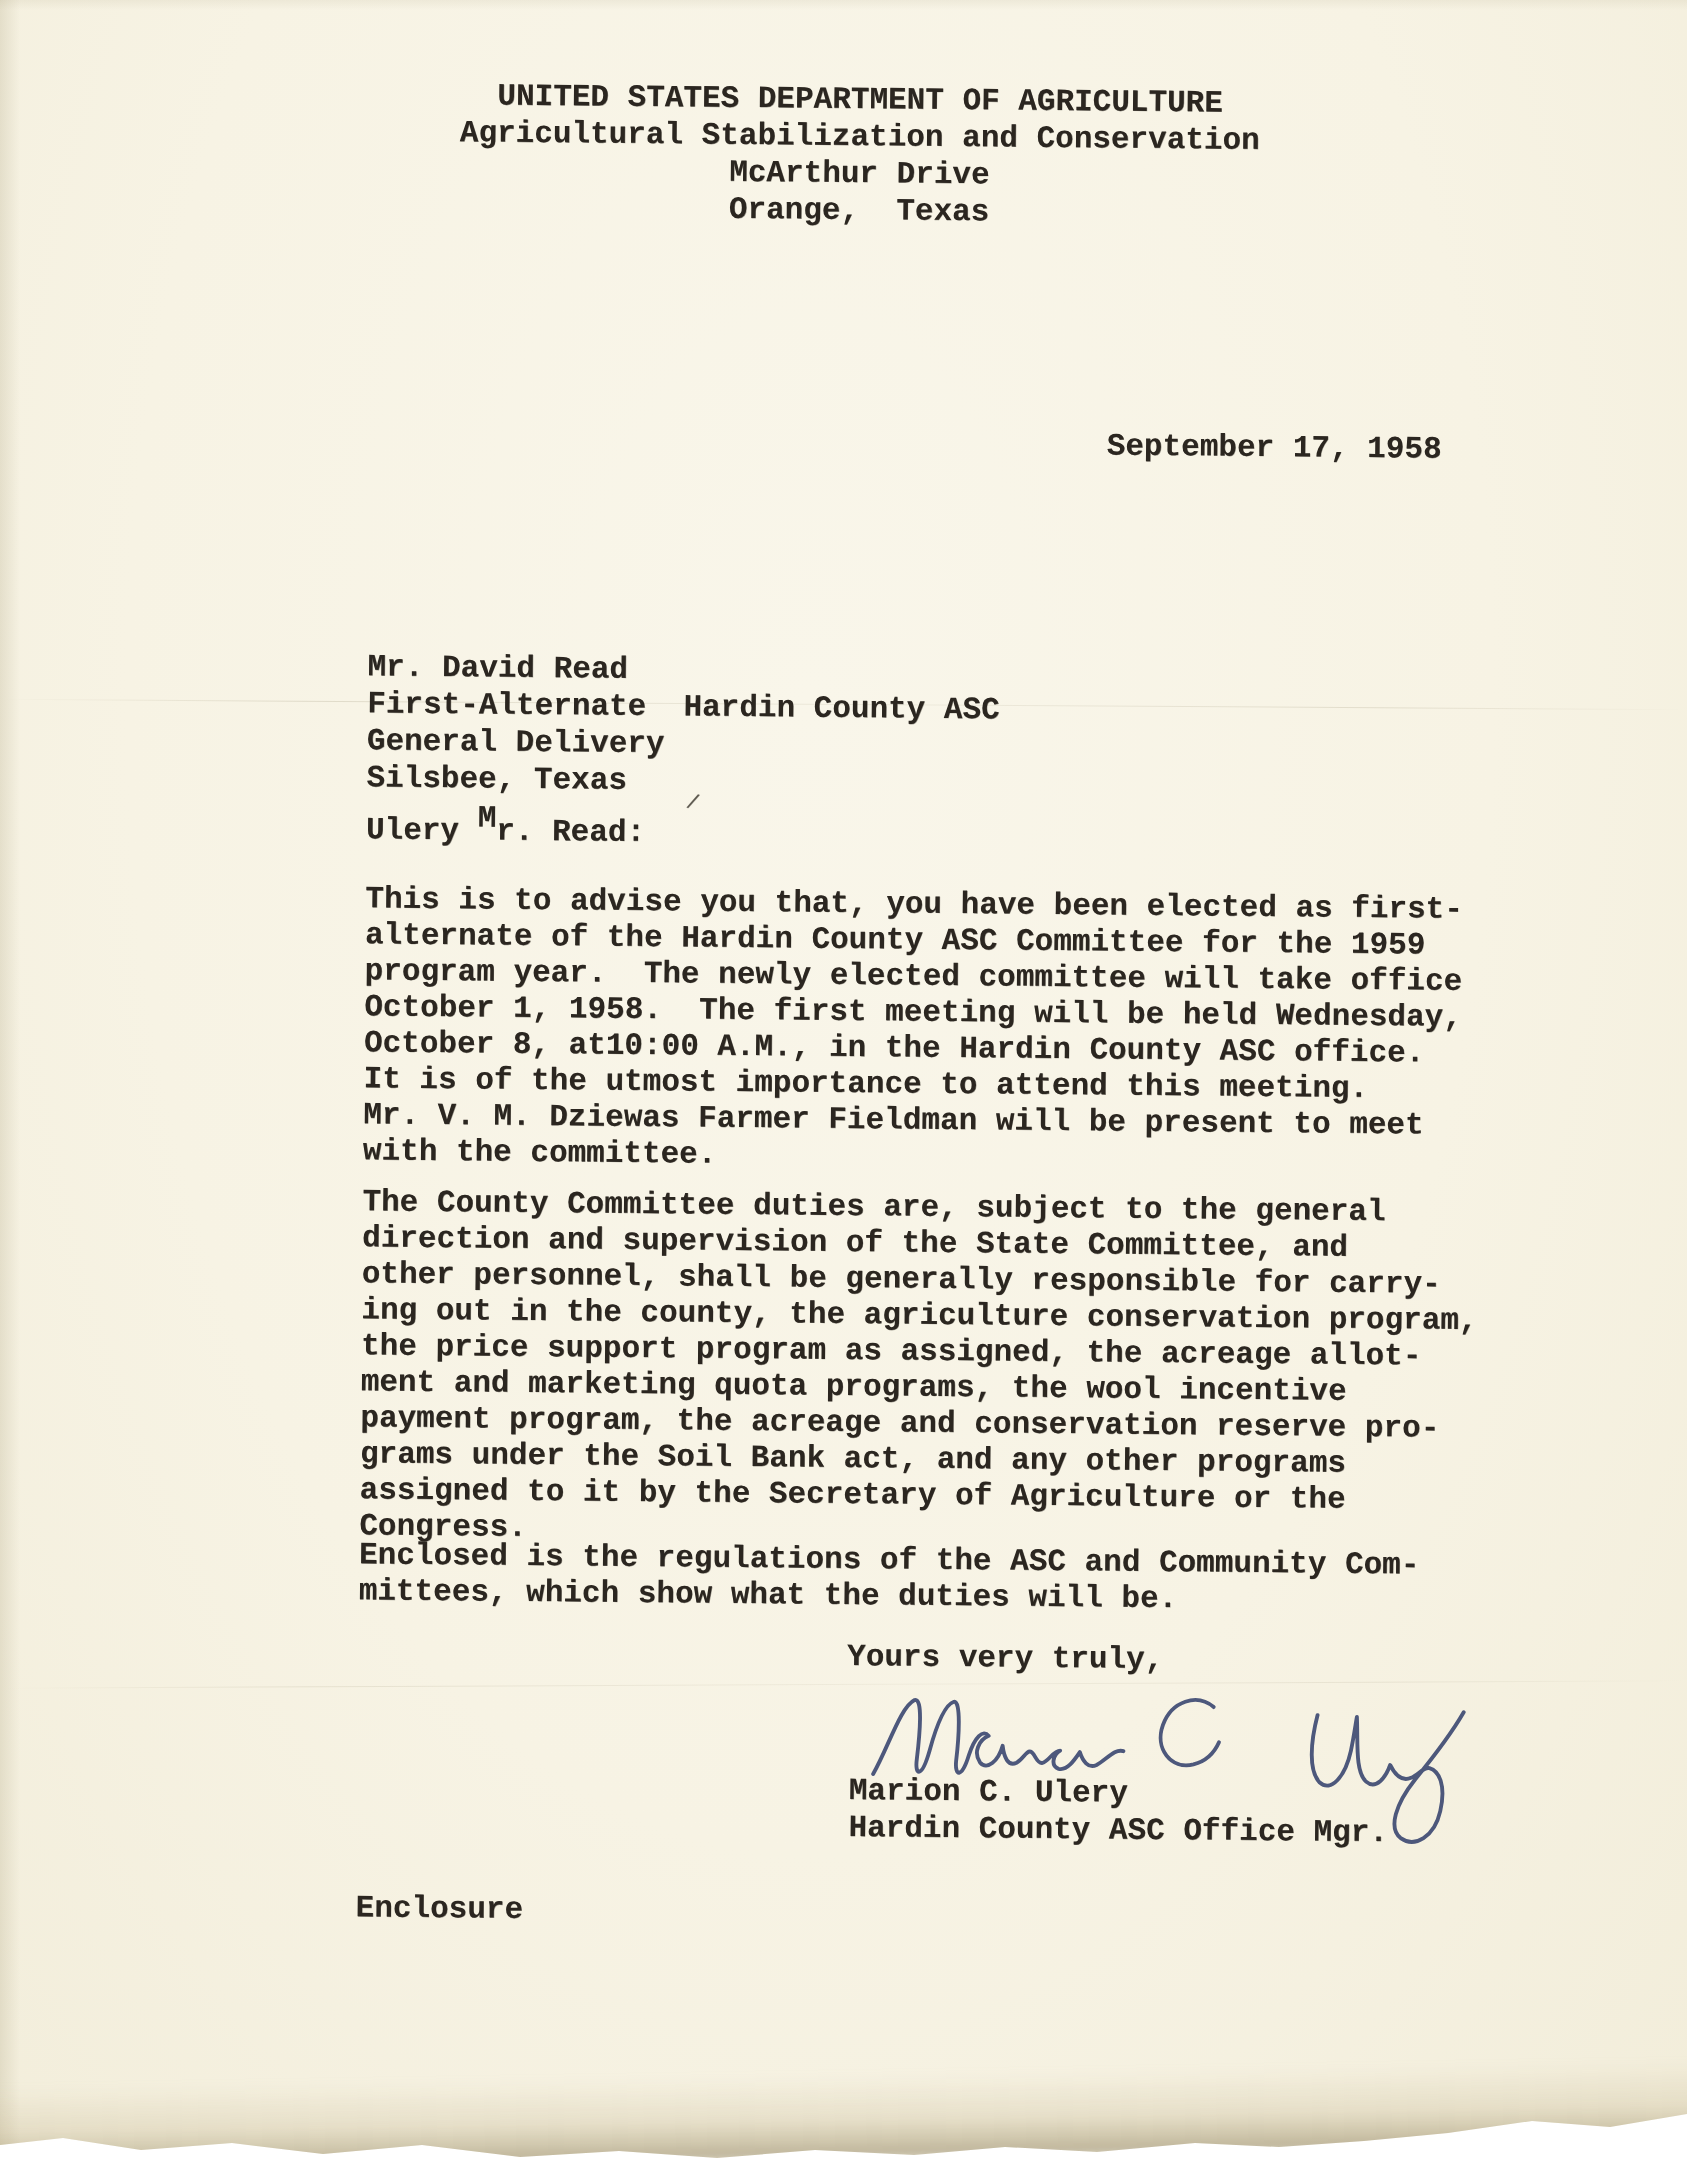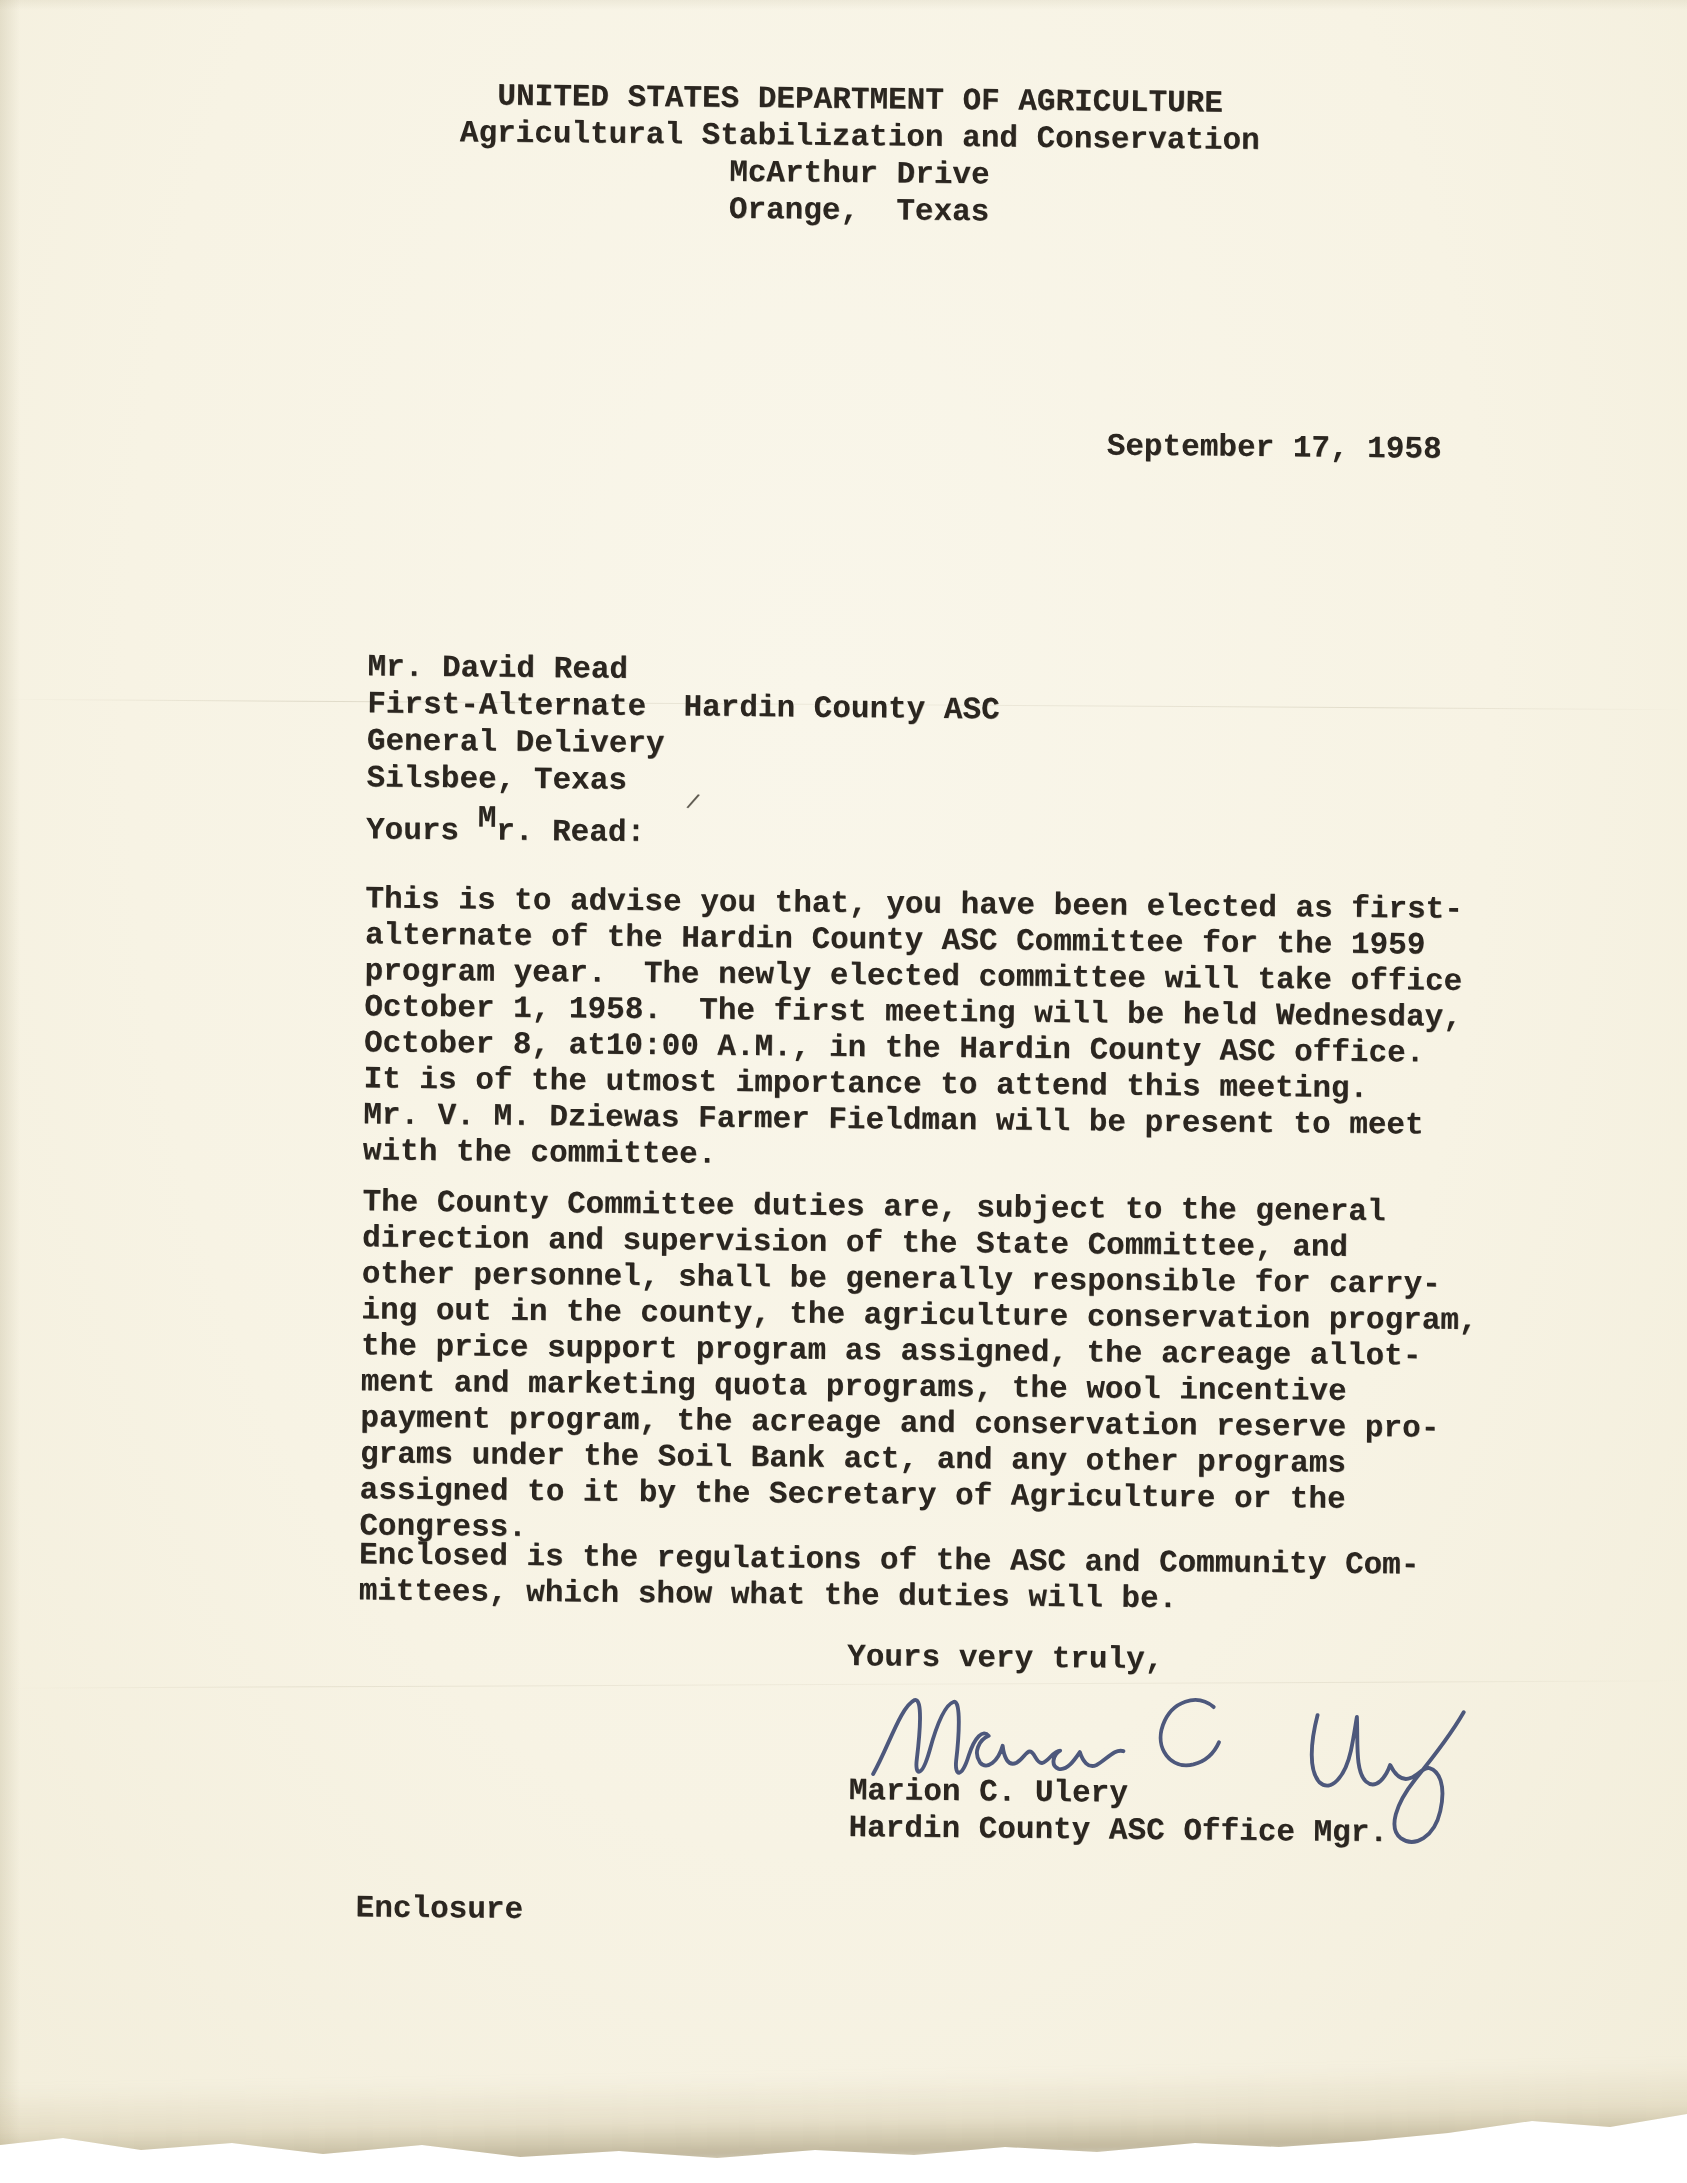--- a/index.html
+++ b/index.html
@@ -72,21 +72,21 @@
 
       <div class="recipient">
           <div class="tline">Mr. David Read</div>
           <div class="tline">First-Alternate  Hardin County ASC</div>
           <div class="tline">General Delivery</div>
           <div class="tline">Silsbee, Texas</div>
         </div>
 
       <div class="stray-mark">/</div>
 
-      <div class="salutation"><span>Yours </span><span class="sup">M</span><span>r. Read:</span></div>
+      <div class="salutation"><span>Ulery </span><span class="sup">M</span><span>r. Read:</span></div>
 
       <div class="para para1">
           <div class="tline">This is to advise you that, you have been elected as first-</div>
           <div class="tline">alternate of the Hardin County ASC Committee for the 1959</div>
           <div class="tline">program year.  The newly elected committee will take office</div>
           <div class="tline">October 1, 1958.  The first meeting will be held Wednesday,</div>
           <div class="tline">October 8, at10:00 A.M., in the Hardin County ASC office.</div>
           <div class="tline">It is of the utmost importance to attend this meeting.</div>
           <div class="tline">Mr. V. M. Dziewas Farmer Fieldman will be present to meet</div>
           <div class="tline">with the committee.</div>

